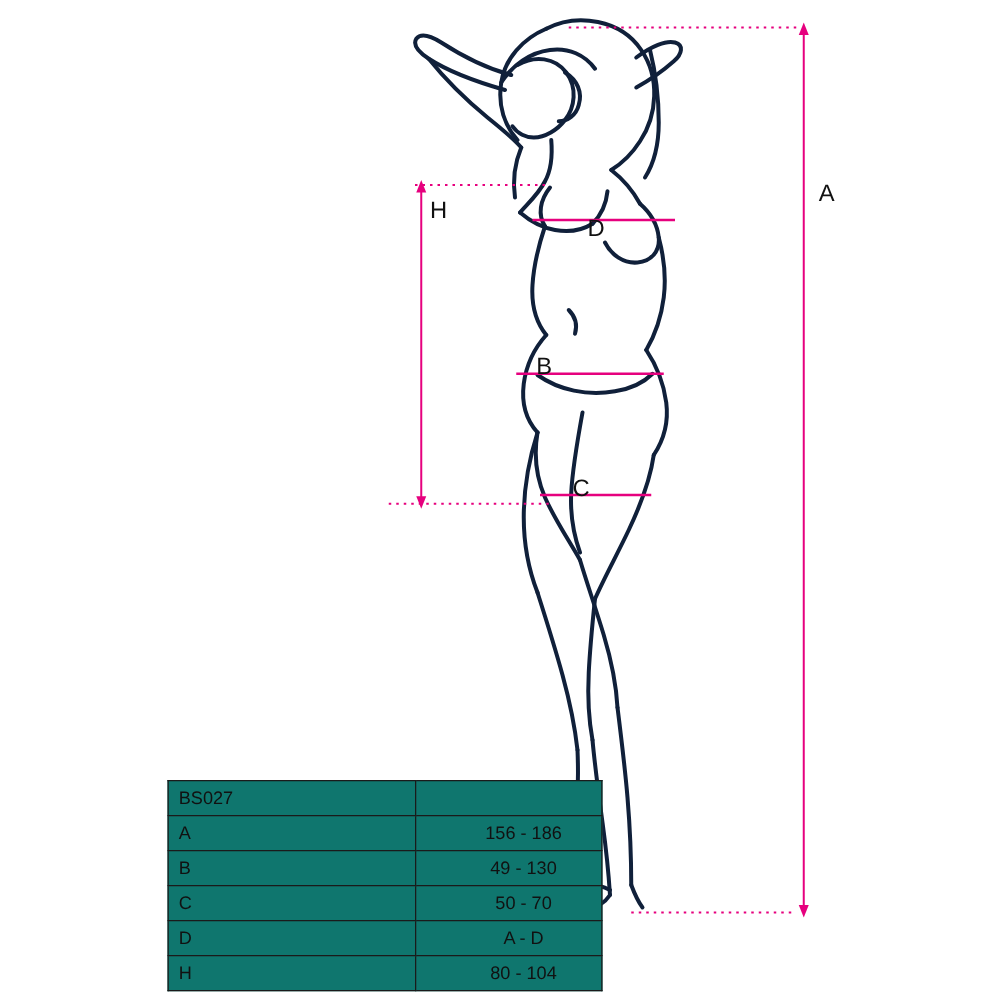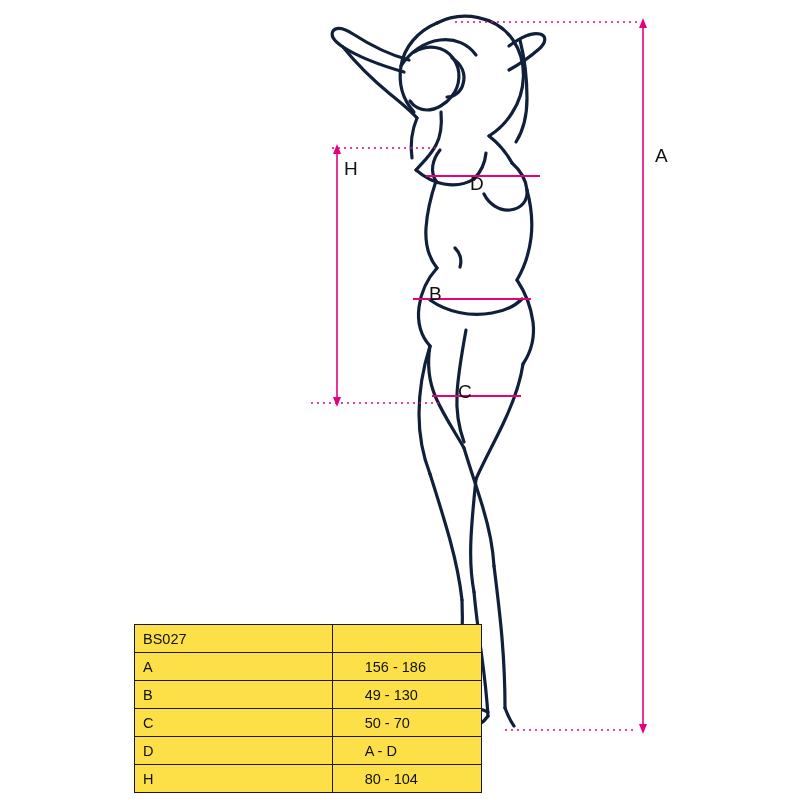--- a/index.html
+++ b/index.html
@@ -41,36 +41,36 @@
     white-space: nowrap;
   }
 
   
   .size-table {
     position: absolute;
     left: 134px;
     top: 624px;
     width: 348px;
     border-collapse: collapse;
-    background: #fde047;
+    background: #0f766e;
     font-size: 14.5px;
   }
   .size-table td {
     border: 1px solid #1a1a1a;
     height: 27px;
     padding: 0 8px;
     vertical-align: middle;
   }
   .size-table td.code-col {
     width: 216px;
     text-align: left;
   }
   .size-table td.val-col {
     width: 130px;
-    text-align: left;
+    text-align: center;
     padding-left: 32px;
   }
 </style>
 </head>
 <body>
 
 <div id="stage">
 
   <svg class="figure" viewBox="0 0 800 800" xmlns="http://www.w3.org/2000/svg">
 

